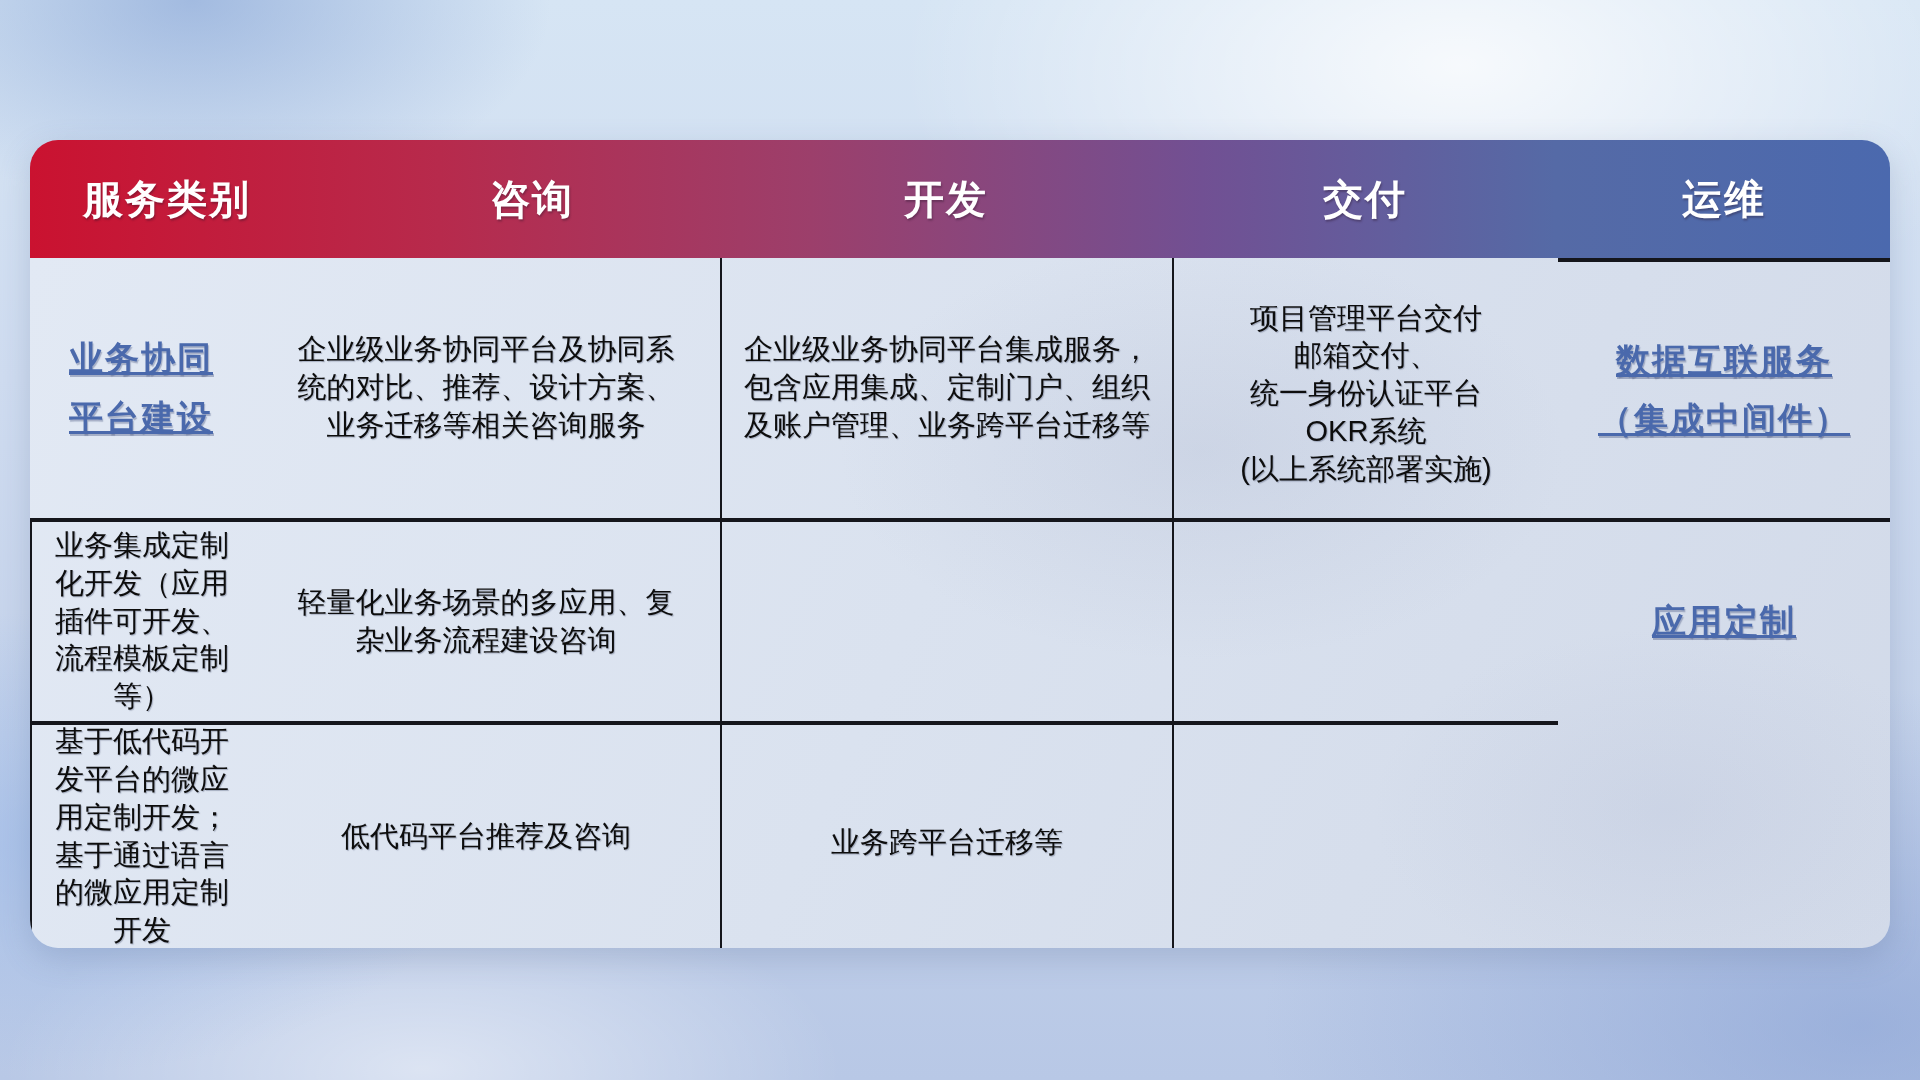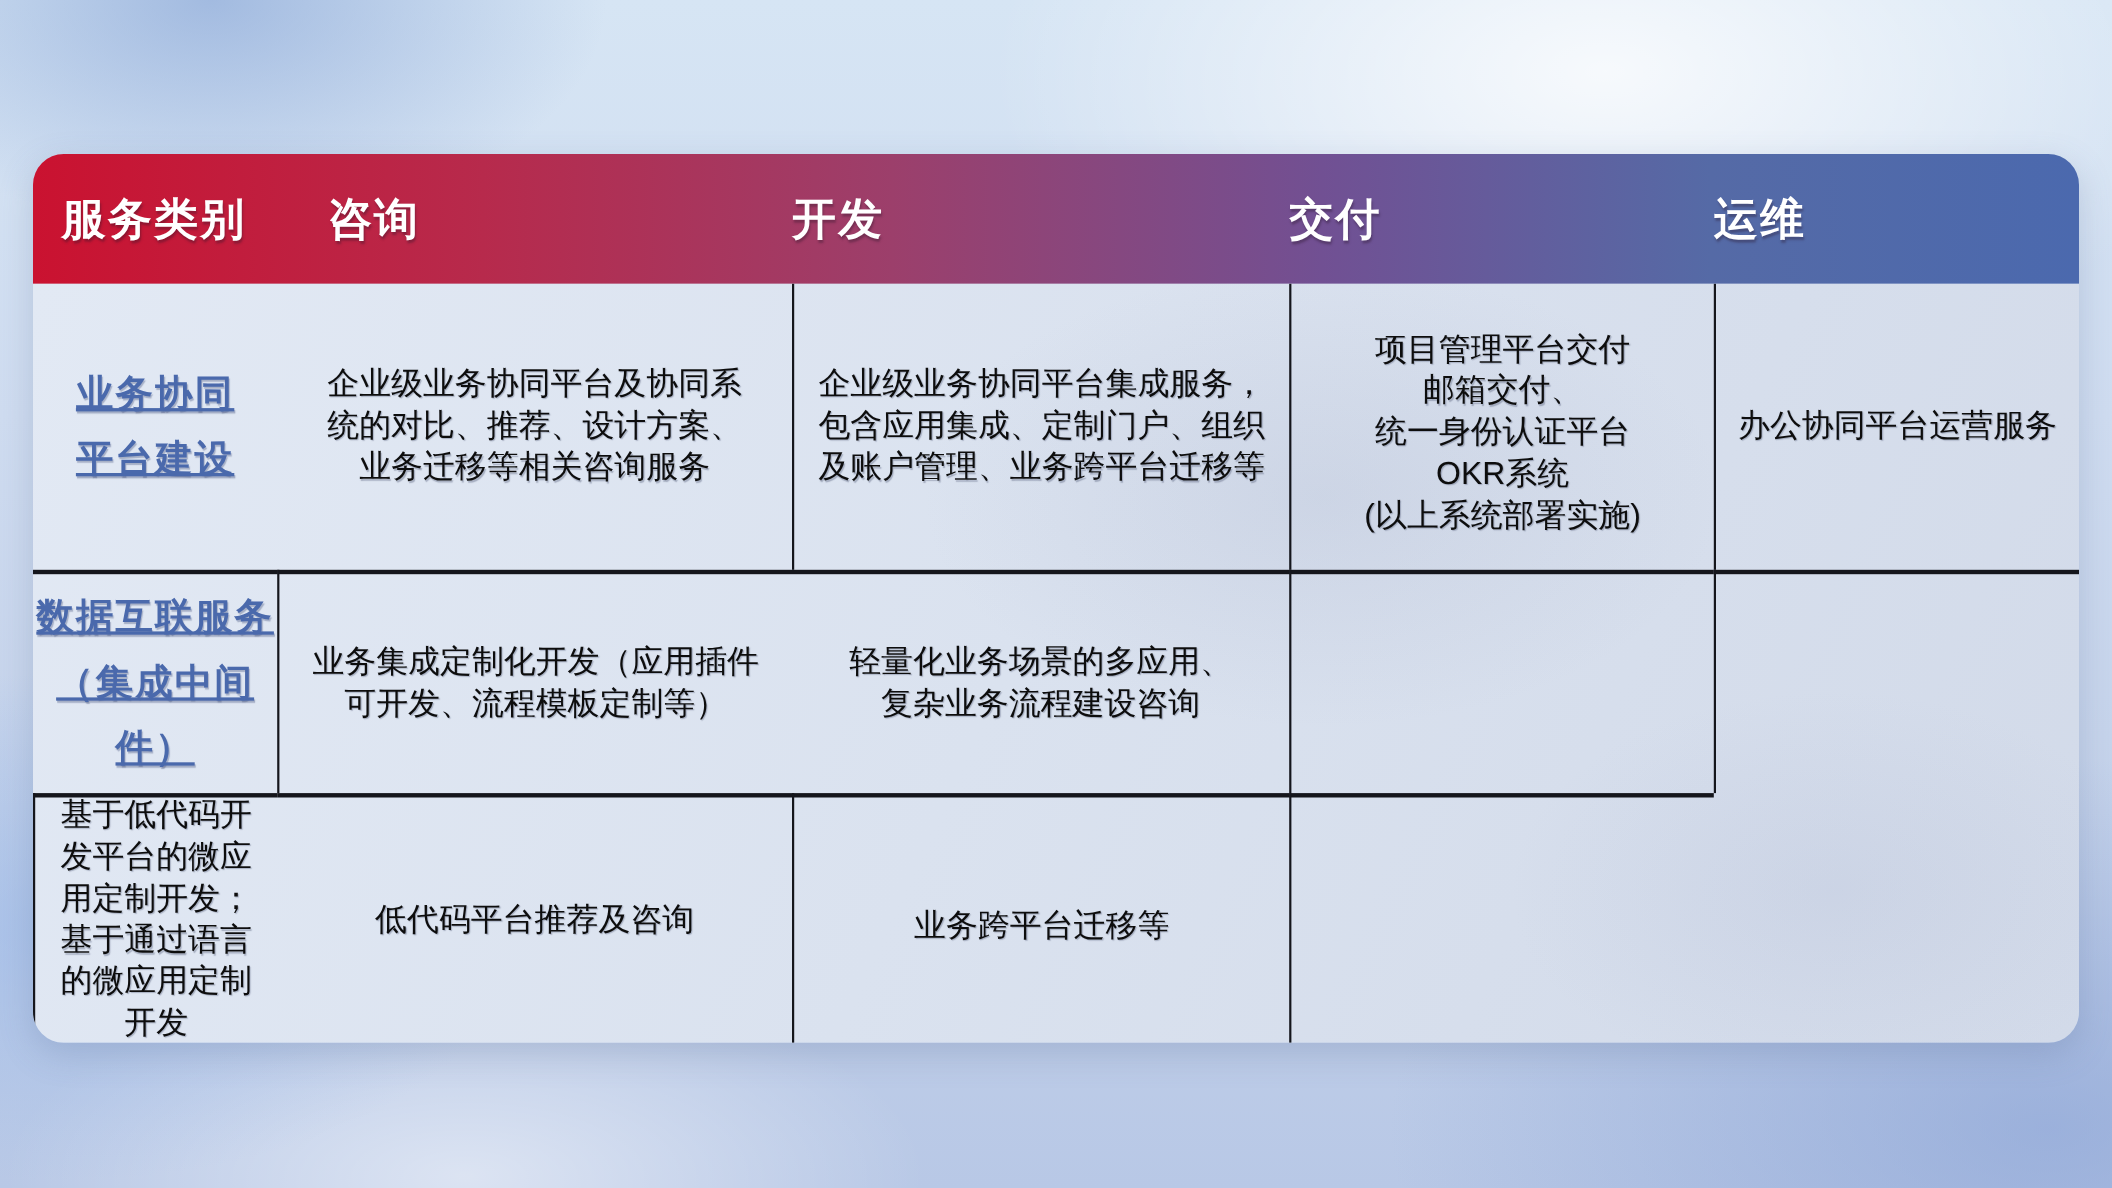--- a/index.html
+++ b/index.html
@@ -18,21 +18,21 @@
     position:absolute;left:30px;top:140px;width:1860px;height:808px;
     border-radius:28px;overflow:hidden;
     box-shadow:0 10px 30px rgba(90,110,150,0.25);
   }
   .thead{
     height:118px;display:grid;
     grid-template-columns:222px 468px 452px 386px 332px;
     align-items:center;
     background:linear-gradient(90deg,#ca1230 0%,#b72a4c 22%,#9c3f6b 42%,#715093 63%,#556aa6 82%,#4b69ae 100%);
   }
-  .th{display:flex;justify-content:flex-start;align-items:center;}
+  .th{display:flex;justify-content:center;align-items:center;}
   .th span{
     color:#ffffff;font-size:40px;font-weight:bold;letter-spacing:2px;
     text-shadow:1px 2px 2px rgba(40,20,40,0.35);
   }
   .th.c0 span{transform:translateX(26px);}
   .th.c1 span{transform:translateX(46px);}
   .tbody{
     height:690px;display:grid;
     grid-template-columns:222px 468px 452px 386px 332px;
     grid-template-rows:260px 203px 227px;
@@ -99,41 +99,41 @@
     <div class="cell vline">
       <div class="cell-text pad-dev">企业级业务协同平台集成服务，包含应用集成、定制门户、组织及账户管理、业务跨平台迁移等</div>
     </div>
     <div class="cell vline">
       <div class="cell-text pad-deliv">项目管理平台交付
 邮箱交付、
 统一身份认证平台
 OKR系统
 (以上系统部署实施)</div>
     </div>
-    <div class="cell vline">
-      <div class="cell-text pad-ops">办公协同平台运营服务</div>
-    </div>
 
     <div class="cell hline">
       <div class="cat-text">数据互联服务
 （集成中间件）</div>
     </div>
     <div class="cell vline hline">
       <div class="cell-text pad-dev">业务集成定制化开发（应用插件可开发、流程模板定制等）</div>
     </div>
     <div class="cell hline">
       <div class="cell-text pad-consult">轻量化业务场景的多应用、复杂业务流程建设咨询</div>
     </div>
     <div class="cell vline hline">
       <div class="cell-text pad-deliv"></div>
     </div>
     <div class="cell vline hline">
       <div class="cell-text pad-ops"></div>
     </div>
 
+    <div class="cell hline">
+      <div class="cat-text">应用定制</div>
+    </div>
     <div class="cell vline hline">
       <div class="cell-text pad-dev">基于低代码开发平台的微应用定制开发；
 基于通过语言的微应用定制开发</div>
     </div>
     <div class="cell hline">
       <div class="cell-text pad-consult">低代码平台推荐及咨询</div>
     </div>
     <div class="cell vline hline">
       <div class="cell-text pad-deliv">业务跨平台迁移等</div>
     </div>

